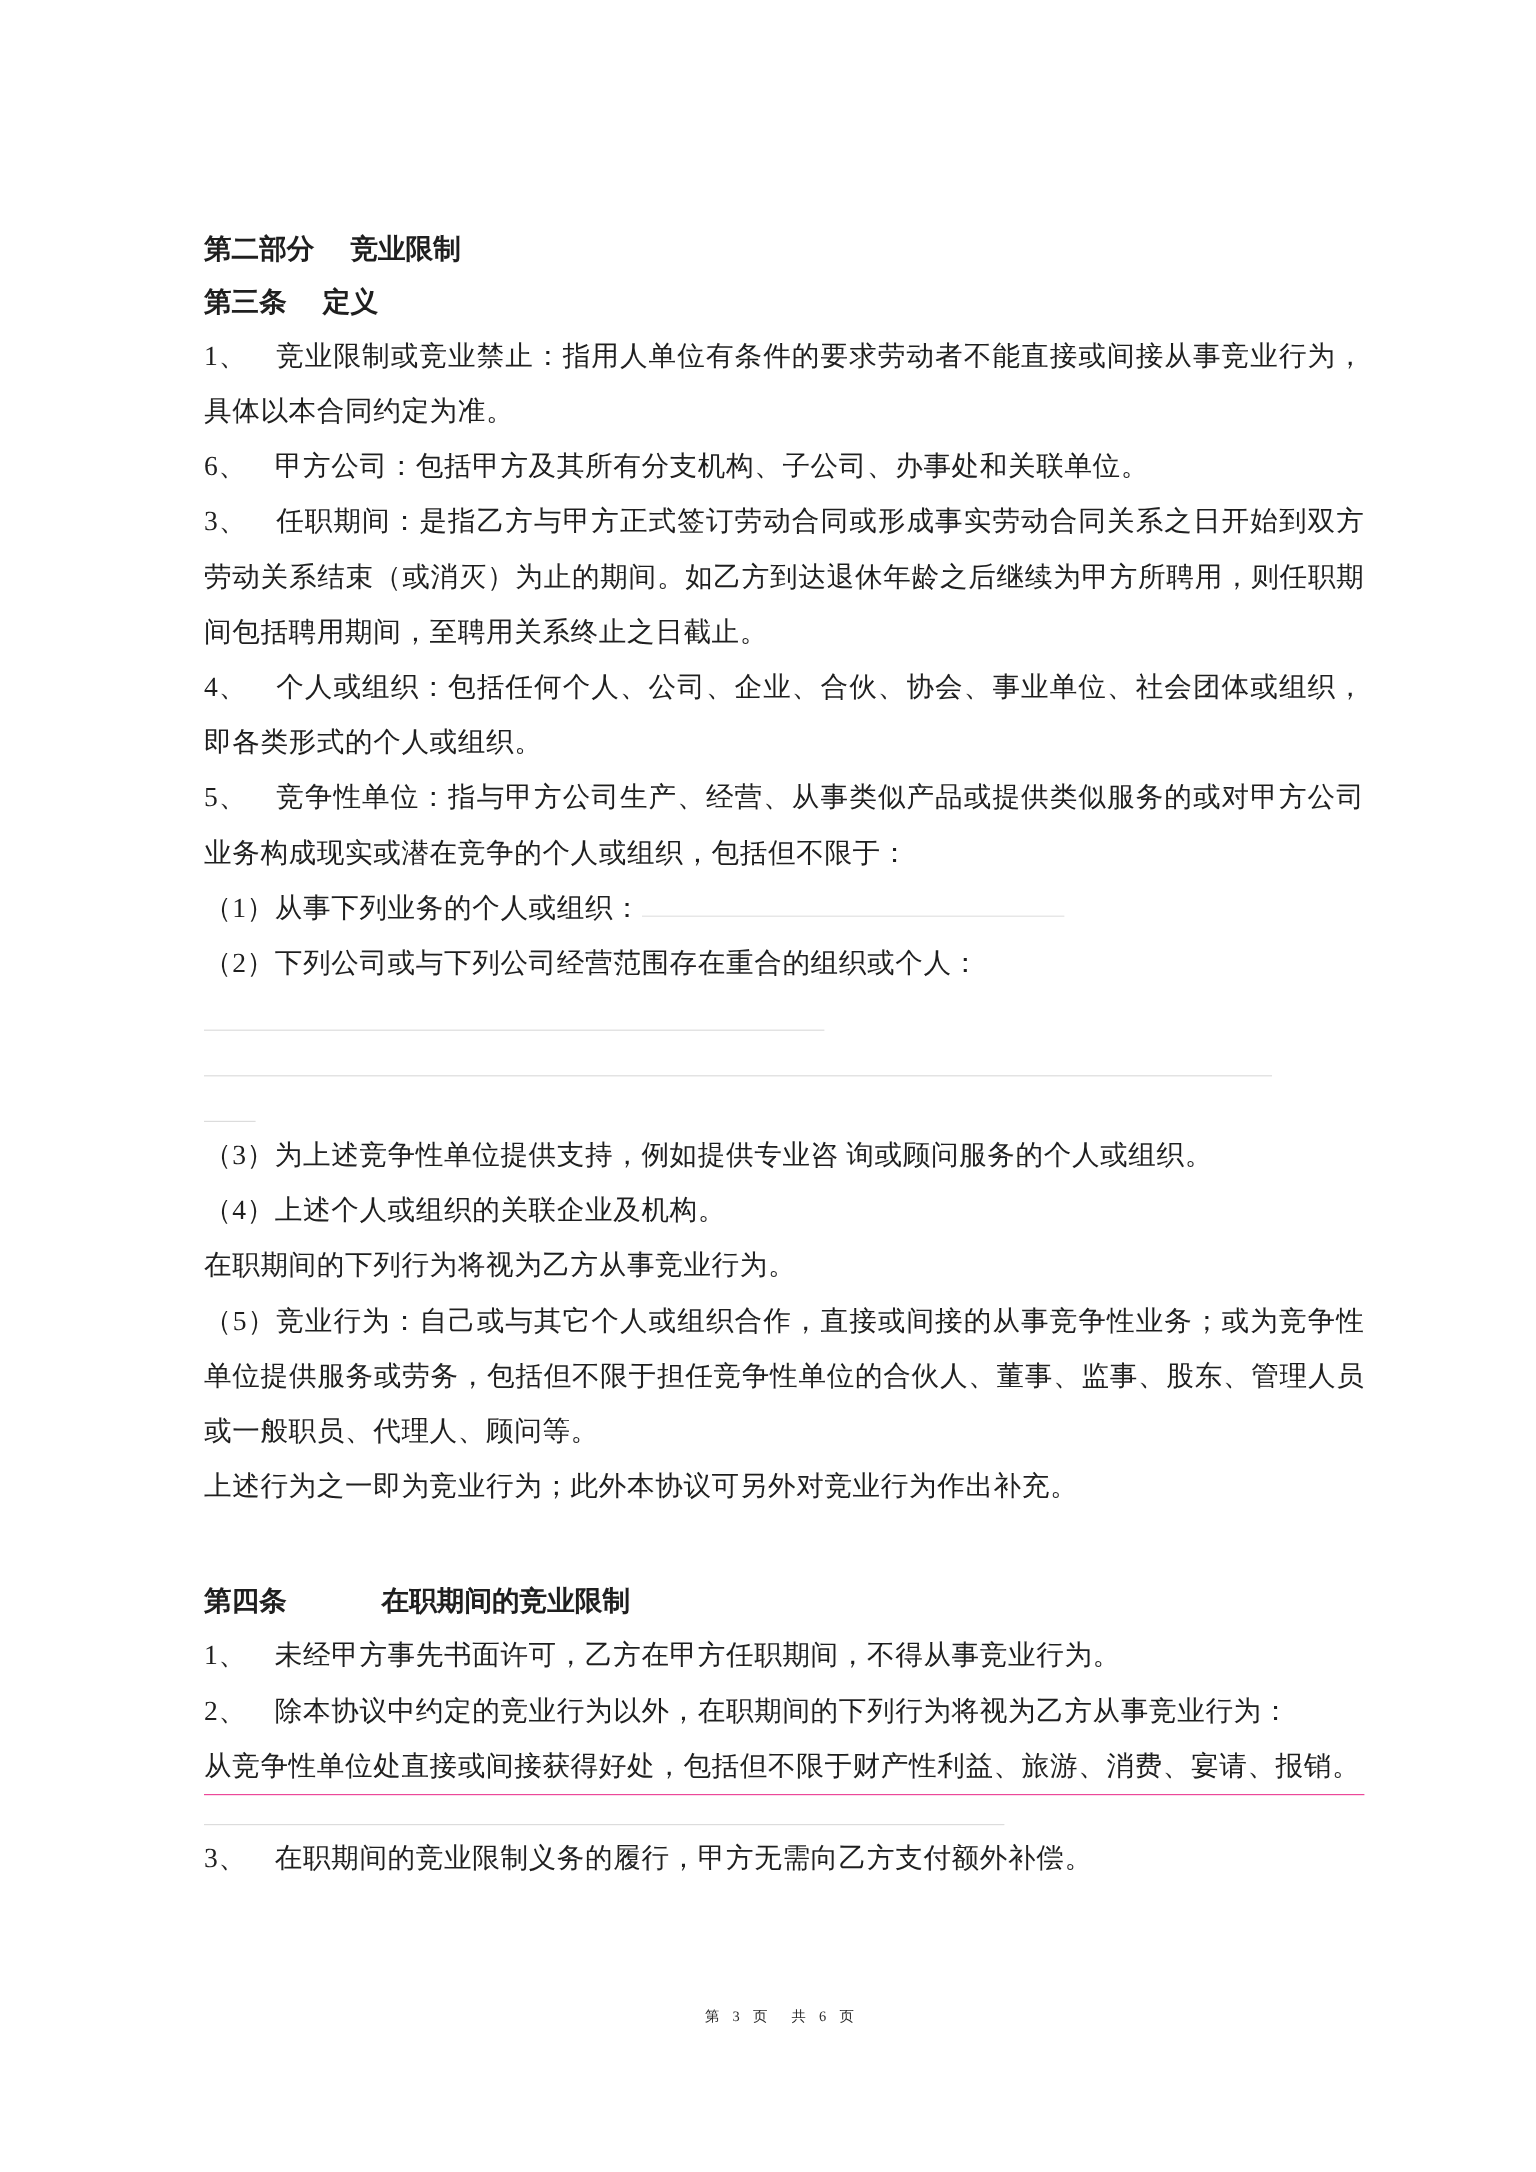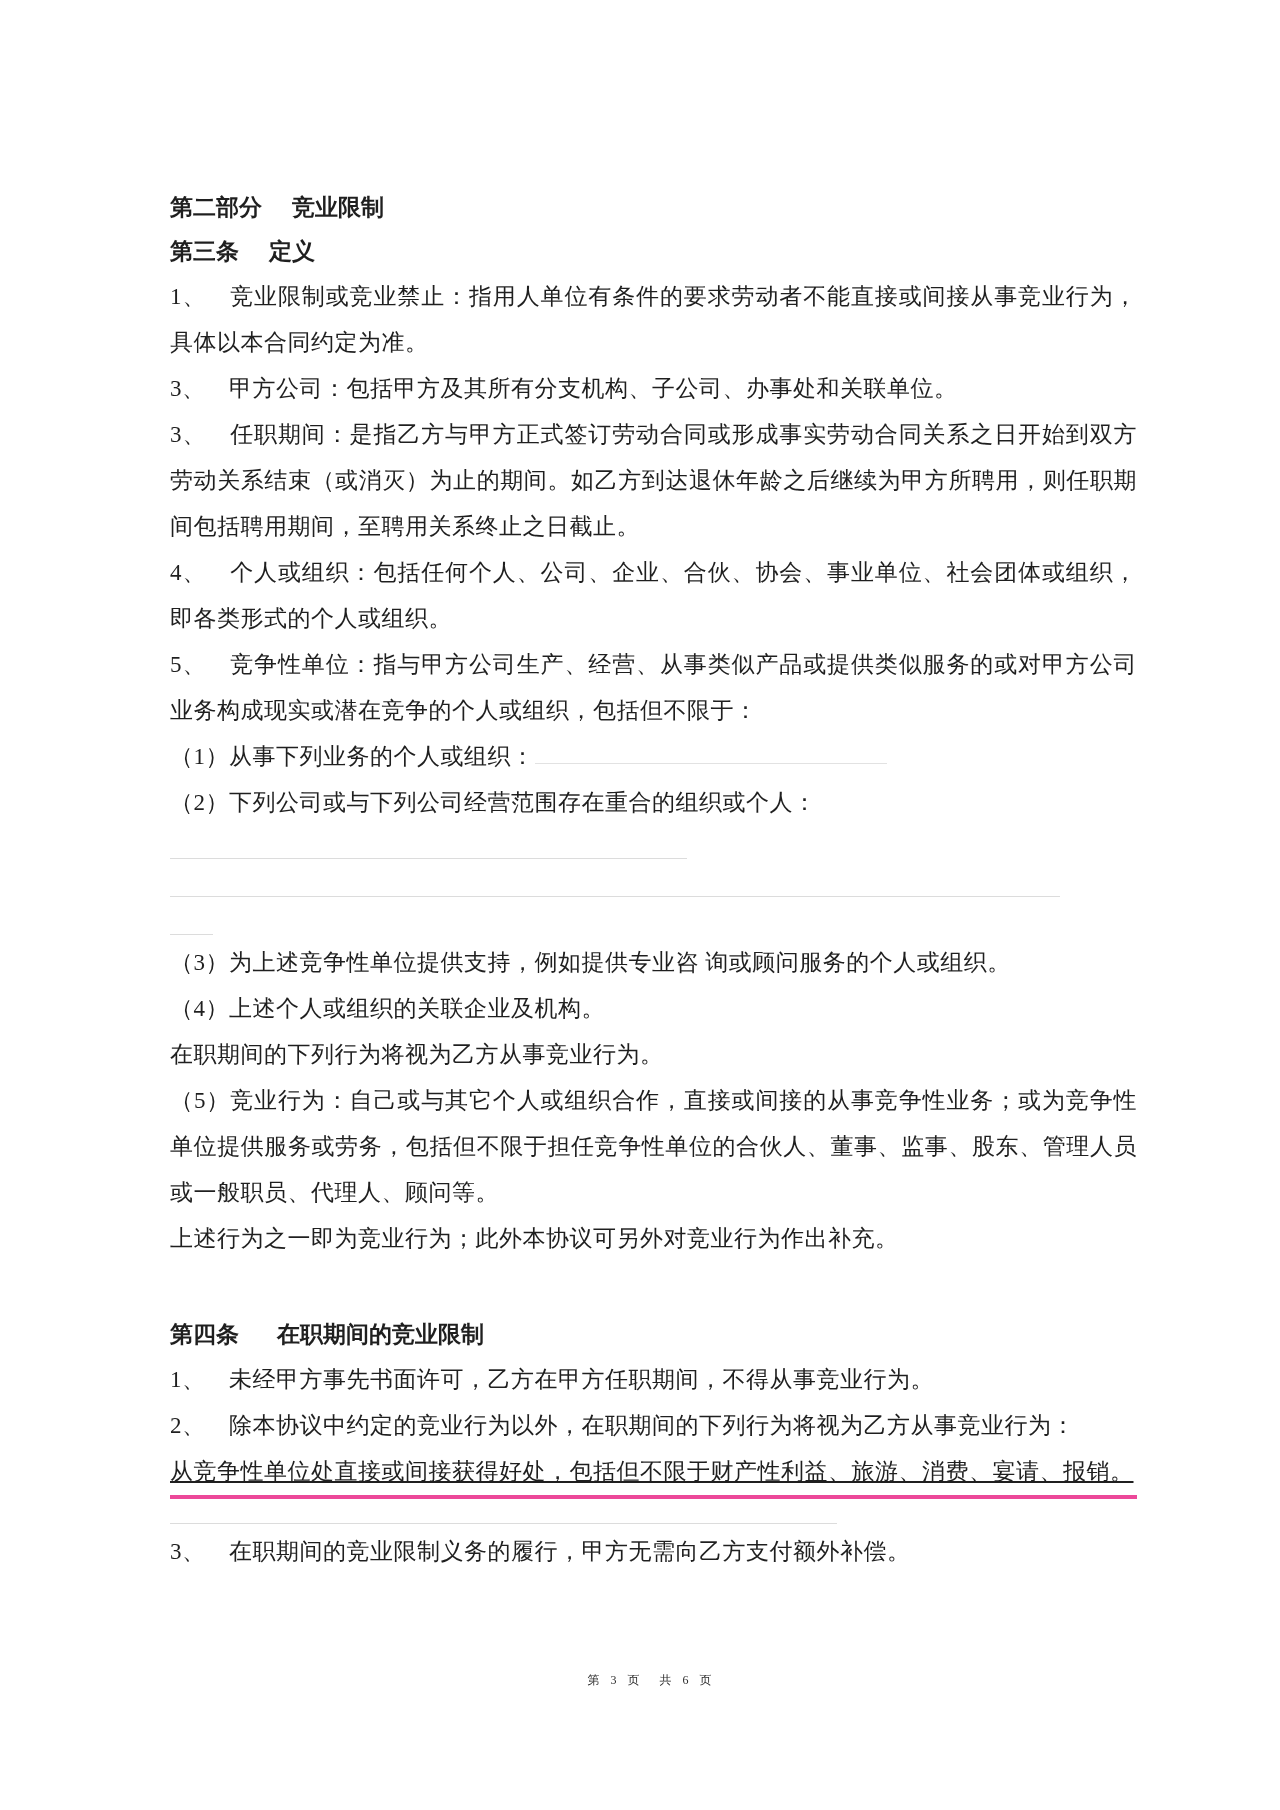--- a/index.html
+++ b/index.html
@@ -15,21 +15,21 @@
   .content {
     position:absolute;
     left:170px; right:166px; top:186px;
   }
   .heading {
     font-size:23px; font-weight:bold;
     line-height:44px;
     white-space:nowrap;
   }
   .heading .title-gap-sm { margin-left:30px; }
-  .heading .title-gap-lg { margin-left:38px; }
+  .heading .title-gap-lg { margin-left:79px; }
   .para {
     margin:0;
     font-size:23px;
     line-height:46px;
     text-align:justify;
     text-justify:inter-ideograph;
     letter-spacing:0.5px;
   }
   .inline-blank {
     display:inline-block;
@@ -45,22 +45,21 @@
     position:absolute; left:0; bottom:5px;
     border-top:1px solid #dcdcdc;
     display:block;
   }
   .uline-w1 { width:517px; }
   .uline-w2 { width:890px; }
   .uline-w3 { width:43px; }
   .blank-row-short { height:30px; }
   .uline-w4 { width:667px; }
   .underlined-line {
-    border-bottom:4px solid #ec4899;
-    text-decoration:underline;
+    border-bottom:1px solid #ec4899;
   }
   .article4-heading { margin-top:51px; }
   .footer {
     position:absolute;
     left:0; right:0; top:1672px;
     text-align:center;
     font-size:12px;
     letter-spacing:4px;
     color:#2a2a2a;
   }
@@ -73,21 +72,21 @@
 
     <div class="heading">
       <span>第二部分</span><span class="title-gap-sm">竞业限制</span>
     </div>
 
     <div class="heading">
       <span>第三条</span><span class="title-gap-sm">定义</span>
     </div>
 
     <p class="para">1、　竞业限制或竞业禁止：指用人单位有条件的要求劳动者不能直接或间接从事竞业行为，具体以本合同约定为准。</p>
-    <p class="para">3、　甲方公司：包括甲方及其所有分支机构、子公司、办事处和关联单位。</p>
+    <p class="para">6、　甲方公司：包括甲方及其所有分支机构、子公司、办事处和关联单位。</p>
     <p class="para">3、　任职期间：是指乙方与甲方正式签订劳动合同或形成事实劳动合同关系之日开始到双方劳动关系结束（或消灭）为止的期间。如乙方到达退休年龄之后继续为甲方所聘用，则任职期间包括聘用期间，至聘用关系终止之日截止。</p>
     <p class="para">4、　个人或组织：包括任何个人、公司、企业、合伙、协会、事业单位、社会团体或组织，即各类形式的个人或组织。</p>
     <p class="para">5、　竞争性单位：指与甲方公司生产、经营、从事类似产品或提供类似服务的或对甲方公司业务构成现实或潜在竞争的个人或组织，包括但不限于：</p>
 
     <p class="para"><span>（1）从事下列业务的个人或组织：</span><span class="inline-blank"></span></p>
 
     <p class="para">（2）下列公司或与下列公司经营范围存在重合的组织或个人：</p>
 
     <div class="blank-row">
         <span class="uline uline-w1"></span>

